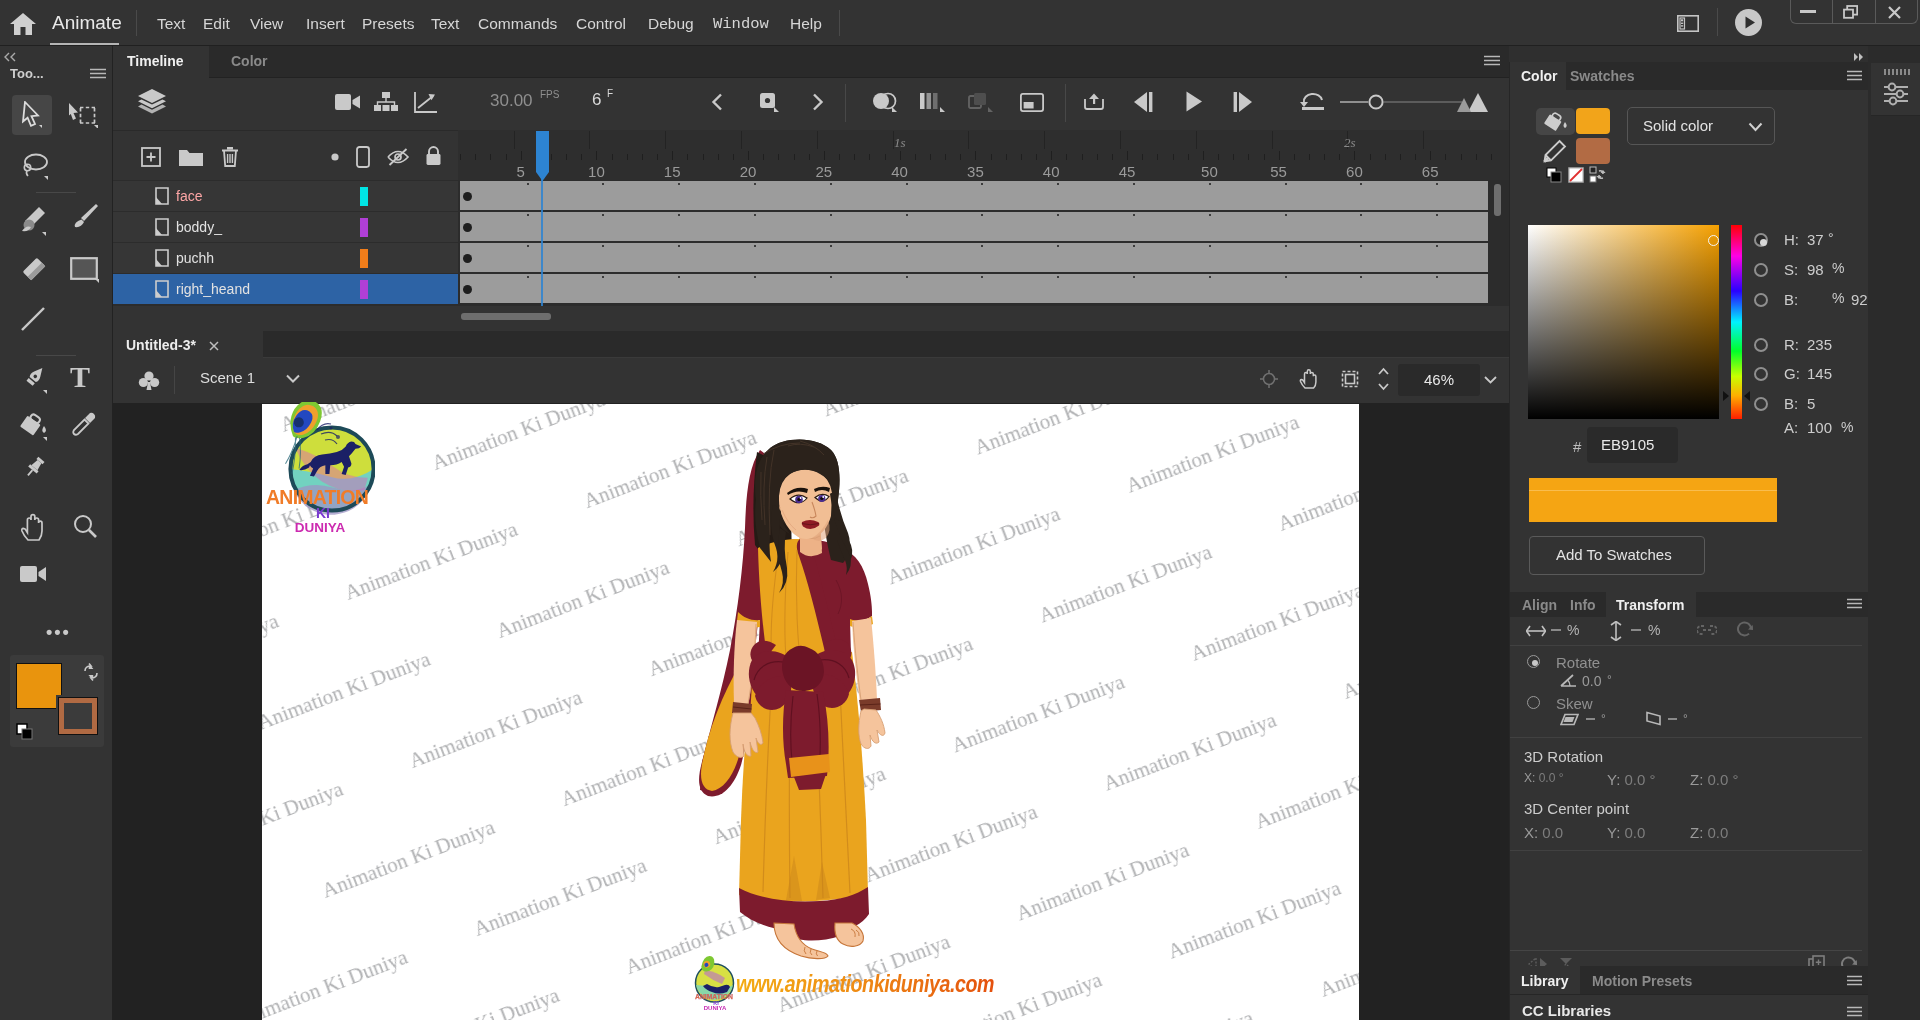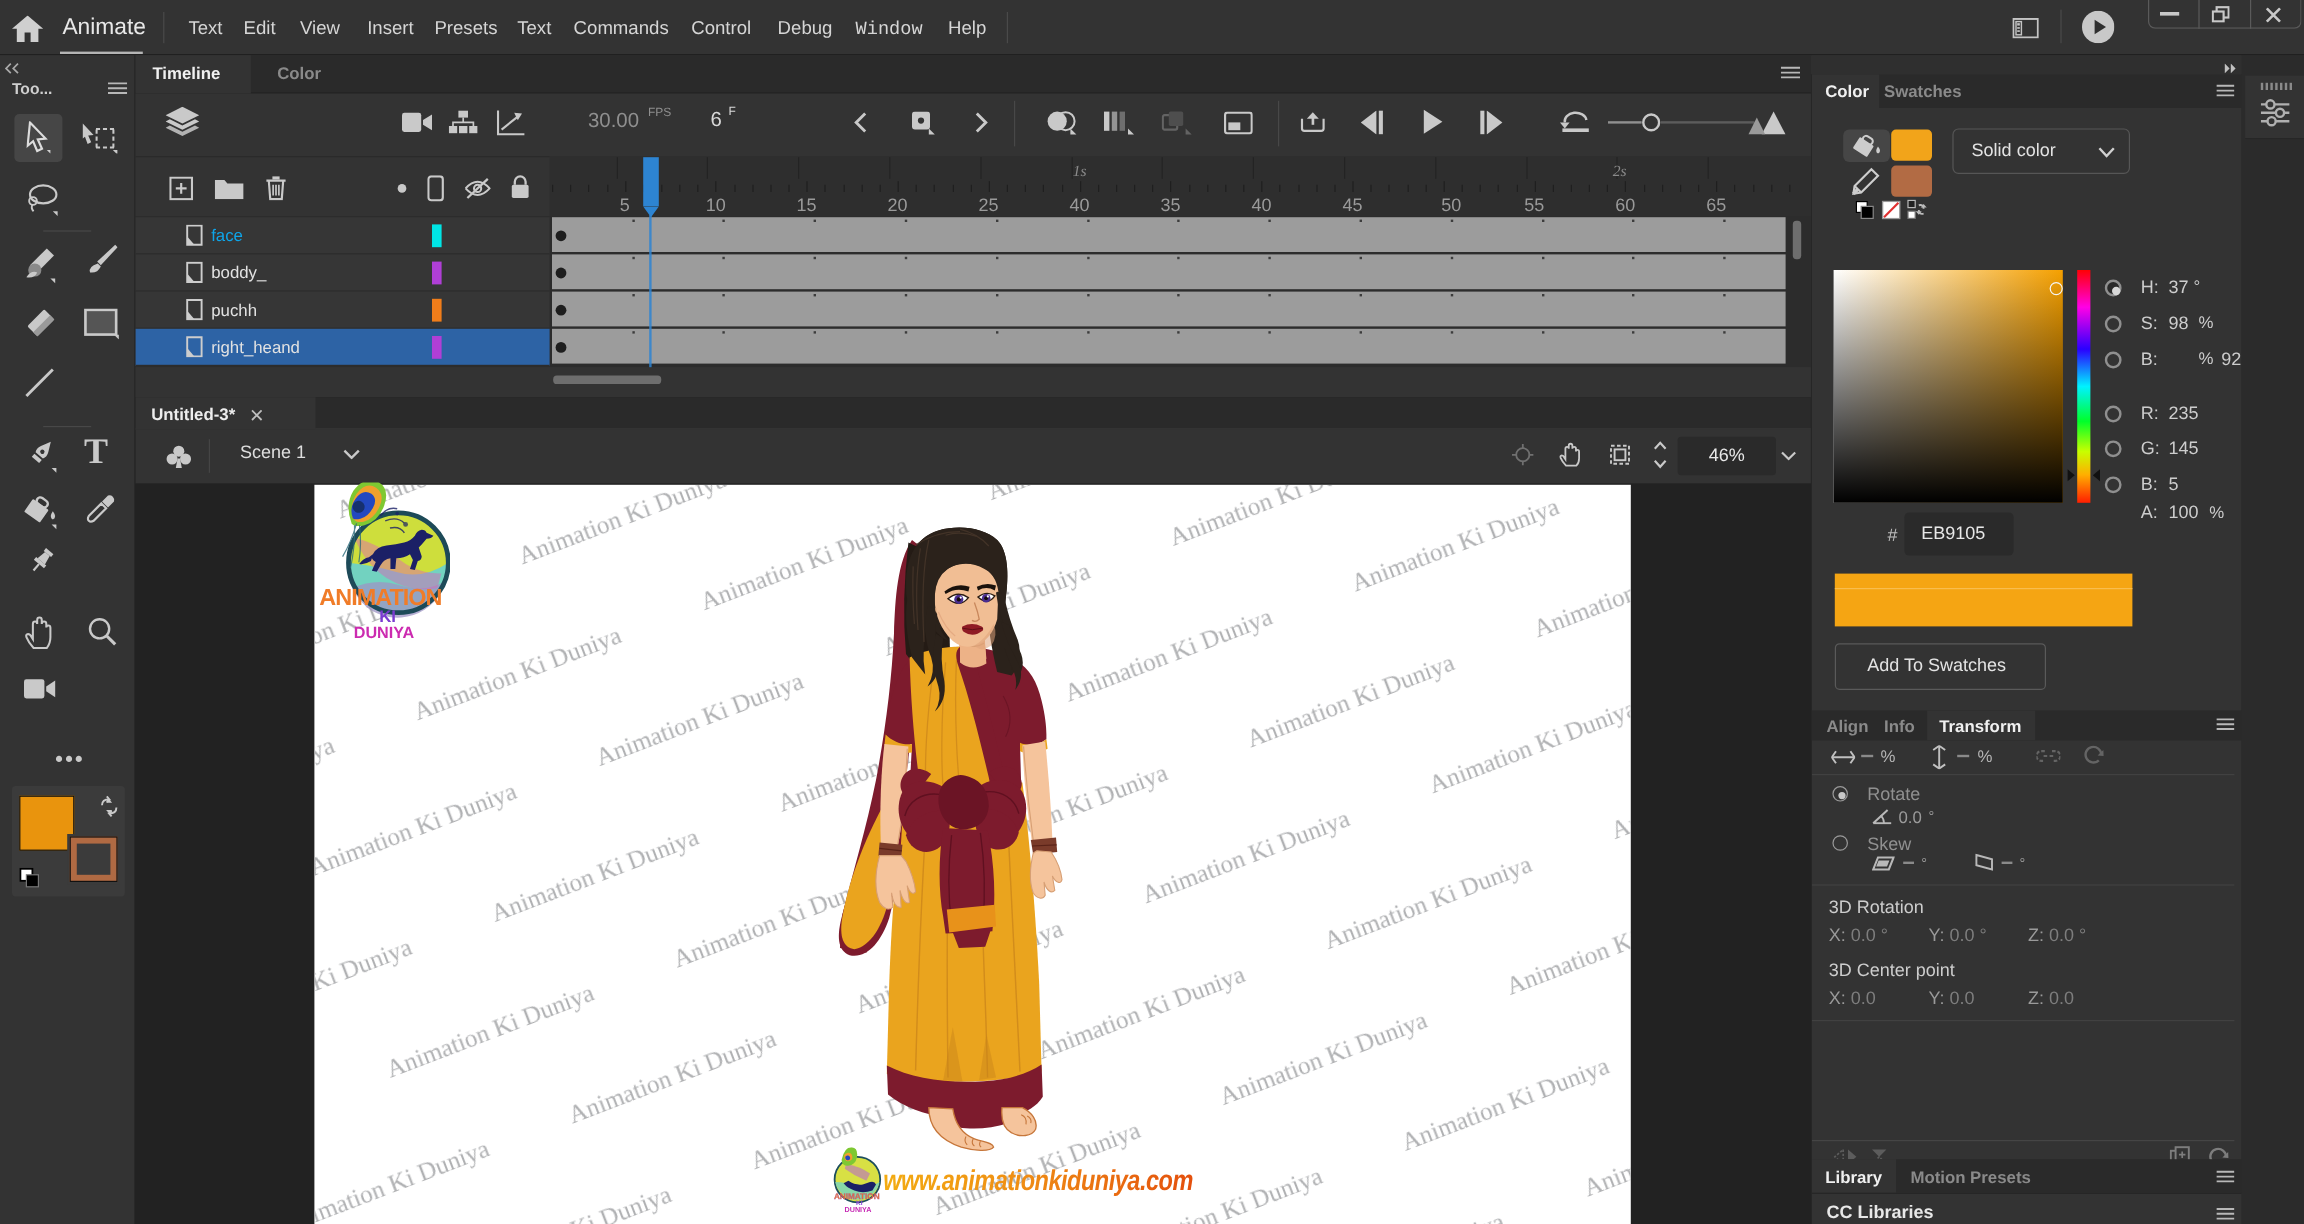--- a/index.html
+++ b/index.html
@@ -726,21 +726,21 @@
     </svg>
   <div class="abs" style="left:1586px; top:718px; width:9px; height:2px; background:#8a8a8a;"></div>
   <div class="abs" style="left:1601px; top:712px; color:#9a9a9a; font-size:12px;">°</div>
   <svg class="abs" style="left:1645px; top:711px;" width="17" height="15" viewBox="0 0 17 15">
       <path d="M2 1.5 L15 5 L15 13.5 L2 10 Z" fill="none" stroke="#b8b8b8" stroke-width="1.6"></path>
     </svg>
   <div class="abs" style="left:1668px; top:718px; width:9px; height:2px; background:#8a8a8a;"></div>
   <div class="abs" style="left:1683px; top:712px; color:#9a9a9a; font-size:12px;">°</div>
   <div class="abs" style="left:1510px; top:737px; width:352px; height:1px; background:#414141;"></div>
   <div class="abs" style="left:1524px; top:748px; color:#cdcdcd; font-size:15px;">3D Rotation</div>
-  <div class="abs" style="left:1524px; top:771px; color:#9a9a9a; font-size:15px;">X: <span style="color:#7d7d7d;">0.0 °</span></div>
+  <div class="abs" style="left:1524px; top:771px; color:#9a9a9a; font-size:12px;">X: <span style="color:#7d7d7d;">0.0 °</span></div>
   <div class="abs" style="left:1607px; top:771px; color:#9a9a9a; font-size:15px;">Y: <span style="color:#7d7d7d;">0.0 °</span></div>
   <div class="abs" style="left:1690px; top:771px; color:#9a9a9a; font-size:15px;">Z: <span style="color:#7d7d7d;">0.0 °</span></div>
   <div class="abs" style="left:1524px; top:800px; color:#cdcdcd; font-size:15px;">3D Center point</div>
   <div class="abs" style="left:1524px; top:824px; color:#9a9a9a; font-size:15px;">X: <span style="color:#7d7d7d;">0.0</span></div>
   <div class="abs" style="left:1607px; top:824px; color:#9a9a9a; font-size:15px;">Y: <span style="color:#7d7d7d;">0.0</span></div>
   <div class="abs" style="left:1690px; top:824px; color:#9a9a9a; font-size:15px;">Z: <span style="color:#7d7d7d;">0.0</span></div>
   <div class="abs" style="left:1510px; top:850px; width:352px; height:1px; background:#414141;"></div>
   <div class="abs" style="left:1510px; top:950px; width:352px; height:1px; background:#454545;"></div>
   <svg class="abs" style="left:1528px; top:956px;" width="20" height="16" viewBox="0 0 20 16" opacity="0.3">
       <path d="M8 2 V14 L1 8 Z" fill="none" stroke="#bbb" stroke-width="1.4" stroke-dasharray="2 1.4"></path>
@@ -865,21 +865,21 @@
     <div class="abs" style="left: 808.8px; top: 163px; width: 30px; text-align: center; color: rgb(154, 154, 154); font-size: 15px;">25</div>
     <div class="abs" style="left: 884.6px; top: 163px; width: 30px; text-align: center; color: rgb(154, 154, 154); font-size: 15px;">40</div>
     <div class="abs" style="left: 960.4px; top: 163px; width: 30px; text-align: center; color: rgb(154, 154, 154); font-size: 15px;">35</div>
     <div class="abs" style="left: 1036.2px; top: 163px; width: 30px; text-align: center; color: rgb(154, 154, 154); font-size: 15px;">40</div>
     <div class="abs" style="left: 1112px; top: 163px; width: 30px; text-align: center; color: rgb(154, 154, 154); font-size: 15px;">45</div>
     <div class="abs" style="left: 1187.8px; top: 163px; width: 30px; text-align: right; color: rgb(154, 154, 154); font-size: 15px;">50</div>
     <div class="abs" style="left: 1263.6px; top: 163px; width: 30px; text-align: center; color: rgb(154, 154, 154); font-size: 15px;">55</div>
     <div class="abs" style="left: 1339.4px; top: 163px; width: 30px; text-align: center; color: rgb(154, 154, 154); font-size: 15px;">60</div>
     <div class="abs" style="left: 1415.2px; top: 163px; width: 30px; text-align: center; color: rgb(154, 154, 154); font-size: 15px;">65</div>
     <div class="abs" style="left: 113px; top: 181px; width: 345px; height: 31px; background: rgb(54, 54, 54); border-bottom: 1px solid rgb(44, 44, 44);"></div>
-    <div class="abs" style="left: 176px; top: 188px; color: #0ea5e9; font-size: 14px;">face</div>
+    <div class="abs" style="left: 176px; top: 188px; color: #fca5a5; font-size: 14px;">face</div>
     <div class="abs" style="left: 360px; top: 187px; width: 8px; height: 19px; background: rgb(0, 229, 229);"></div>
     <div class="abs" style="left: 113px; top: 212px; width: 345px; height: 31px; background: rgb(54, 54, 54); border-bottom: 1px solid rgb(44, 44, 44);"></div>
     <div class="abs" style="left: 176px; top: 219px; color: rgb(226, 226, 226); font-size: 14px;">boddy_</div>
     <div class="abs" style="left: 360px; top: 218px; width: 8px; height: 19px; background: rgb(176, 63, 214);"></div>
     <div class="abs" style="left: 113px; top: 243px; width: 345px; height: 31px; background: rgb(54, 54, 54); border-bottom: 1px solid rgb(44, 44, 44);"></div>
     <div class="abs" style="left: 176px; top: 250px; color: rgb(226, 226, 226); font-size: 14px;">puchh</div>
     <div class="abs" style="left: 360px; top: 249px; width: 8px; height: 19px; background: rgb(240, 125, 26);"></div>
     <div class="abs" style="left: 113px; top: 274px; width: 345px; height: 31px; background: rgb(45, 99, 165); border-bottom: 1px solid rgb(44, 44, 44);"></div>
     <div class="abs" style="left: 176px; top: 281px; color: rgb(226, 226, 226); font-size: 14px;">right_heand</div>
     <div class="abs" style="left: 360px; top: 280px; width: 8px; height: 19px; background: rgb(176, 63, 214);"></div>

